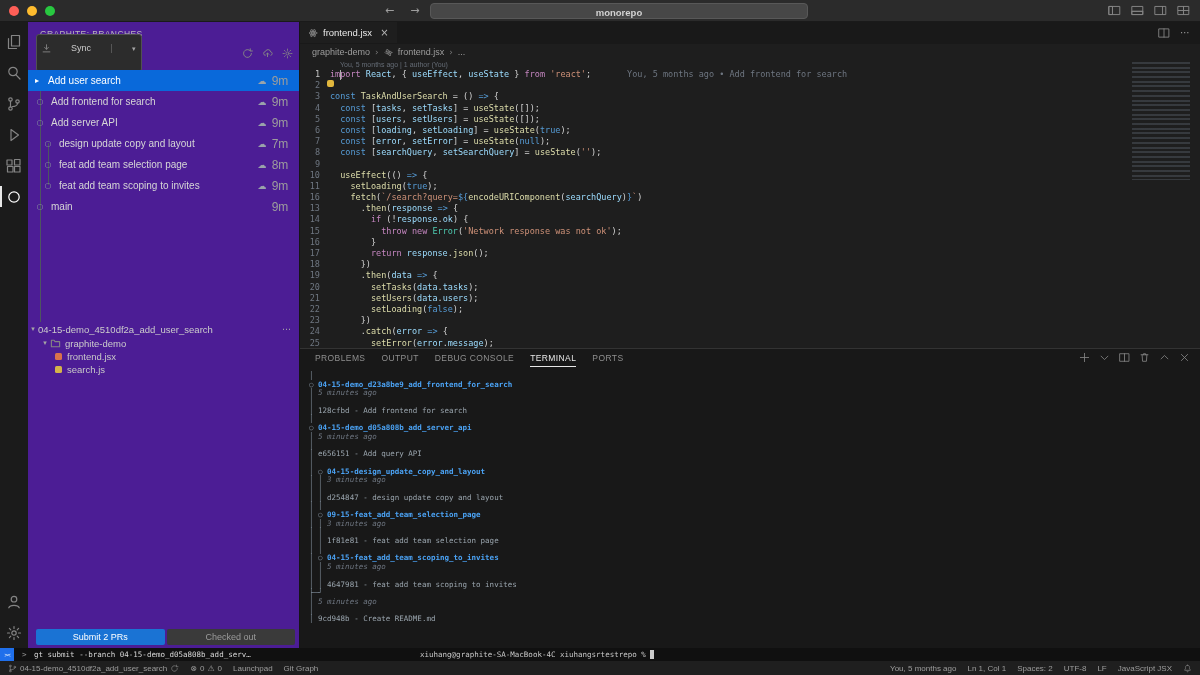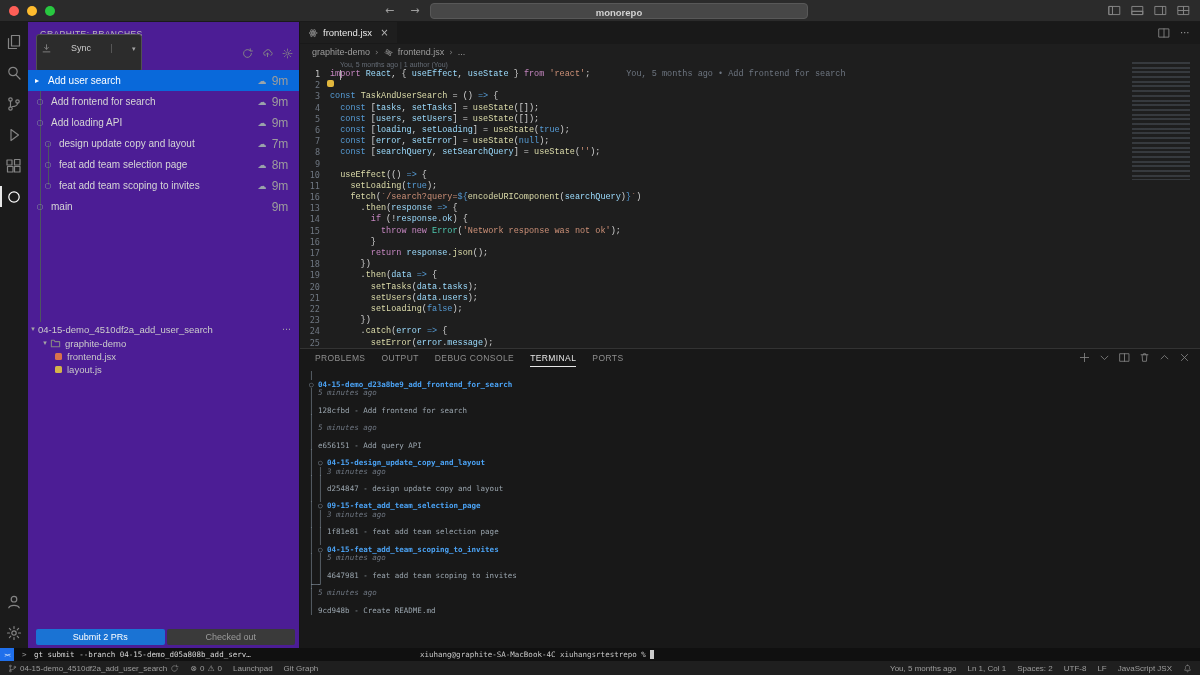--- a/index.html
+++ b/index.html
@@ -70,21 +70,21 @@
   .tab-actions svg{width:12px;height:12px;}
   .tab-more{font-size:10px;}
   .breadcrumb{position:absolute;left:0;top:22px;right:0;height:16px;display:flex;align-items:center;gap:5px;padding-left:12px;font-size:9px;color:#9d9d9d;}
   .breadcrumb svg{width:9px;height:9px;}
   .bc-sep{font-size:9px;color:#7a7a7a;}
   .code{position:absolute;left:0;top:38px;right:0;height:288px;overflow:hidden;}
   .codelens{height:9px;line-height:9px;padding-left:40px;font-size:7px;color:#656c76;}
   .code-line{display:flex;height:11.2px;line-height:11.2px;font-family:"DejaVu Sans Mono",monospace;font-size:8.5px;}
   .ln{width:30px;text-align:right;padding-right:10px;color:#6e7681;flex:none;}
   .code-lines .code-line:first-child .ln{color:#c6c6c6;}
-  .ct{white-space:pre;font-family:Liberation Mono, monospace;}
+  .ct{white-space:pre;}
   .tk-k{color:#c586c0;} .tk-b{color:#569cd6;} .tk-v{color:#9cdcfe;} .tk-f{color:#dcdcaa;}
   .tk-s{color:#ce9178;} .tk-y{color:#4ec9b0;} .tk-p{color:#d4d4d4;}
   .tk-blame{color:#6e7681;padding-left:36px;}
   .bulb{position:absolute;left:27px;top:20px;width:7px;height:7px;border-radius:2px;background:#e2b73d;}
   .cursor{position:absolute;left:40px;top:10px;width:1px;height:10px;background:#aeafad;}
   .minimap{position:absolute;right:10px;top:2px;width:58px;height:118px;opacity:.5;background:repeating-linear-gradient(180deg,rgba(170,190,215,.35) 0 2px,rgba(0,0,0,0) 2px 4.7px);}
   
   .panel{position:absolute;left:0;top:326px;right:0;height:300px;background:#181818;border-top:1px solid #333333;}
   .panel-tabs{position:absolute;left:0;top:0;right:0;height:18px;display:flex;align-items:center;gap:16px;padding-left:15px;}
   .p-tab{font-size:8.5px;letter-spacing:.4px;color:#8f8f8f;height:18px;line-height:18px;}
@@ -269,21 +269,21 @@
         <span class="b-time">9m</span>
       </div>
       <div class="branch-row">
         <span class="b-glyph glyph" style="margin-left: 6px;">○</span>
         <span class="b-label">Add frontend for search</span>
         <span class="b-cloud glyph">☁</span>
         <span class="b-time">9m</span>
       </div>
       <div class="branch-row">
         <span class="b-glyph glyph" style="margin-left: 6px;">○</span>
-        <span class="b-label">Add loading API</span>
+        <span class="b-label">Add server API</span>
         <span class="b-cloud glyph">☁</span>
         <span class="b-time">9m</span>
       </div>
       <div class="branch-row">
         <span class="b-glyph glyph" style="margin-left: 14px;">○</span>
         <span class="b-label">design update copy and layout</span>
         <span class="b-cloud glyph">☁</span>
         <span class="b-time">7m</span>
       </div>
       <div class="branch-row">
@@ -320,21 +320,21 @@
         </span>
       <span>graphite-demo</span>
     </div>
     <div>
         <div class="file-row">
           <span class="f-icon" style="background: rgb(217, 114, 76);"></span>
           <span class="f-name">frontend.jsx</span>
         </div>
         <div class="file-row">
           <span class="f-icon" style="background: rgb(212, 180, 74);"></span>
-          <span class="f-name">layout.js</span>
+          <span class="f-name">search.js</span>
         </div>
       </div>
   </div>
   <div class="sb-buttons">
     <div class="btn btn-primary">Submit 2 PRs</div>
     <div class="btn btn-secondary">Checked out</div>
   </div>
 </div>
 
 <div class="editor-col">
@@ -528,20 +528,21 @@
           </svg>
         </span>
     </div>
     <div class="terminal">
         <div class="t-line"><span class="tm-g">│</span></div>
         <div class="t-line"><span class="tm-g">○ </span><span class="tm-br">04-15-demo_d23a8be9_add_frontend_for_search</span></div>
         <div class="t-line"><span class="tm-g">│ </span><span class="tm-d">5 minutes ago</span></div>
         <div class="t-line"><span class="tm-g">│</span></div>
         <div class="t-line"><span class="tm-g">│ </span><span class="tm-m">128cfbd - Add frontend for search</span></div>
         <div class="t-line"><span class="tm-g">│</span></div>
+        <div class="t-line"><span class="tm-g">○ </span><span class="tm-br">04-15-demo_d05a808b_add_server_api</span></div>
         <div class="t-line"><span class="tm-g">│ </span><span class="tm-d">5 minutes ago</span></div>
         <div class="t-line"><span class="tm-g">│</span></div>
         <div class="t-line"><span class="tm-g">│ </span><span class="tm-m">e656151 - Add query API</span></div>
         <div class="t-line"><span class="tm-g">│</span></div>
         <div class="t-line"><span class="tm-g">│ ○ </span><span class="tm-br">04-15-design_update_copy_and_layout</span></div>
         <div class="t-line"><span class="tm-g">│ │ </span><span class="tm-d">3 minutes ago</span></div>
         <div class="t-line"><span class="tm-g">│ │</span></div>
         <div class="t-line"><span class="tm-g">│ │ </span><span class="tm-m">d254847 - design update copy and layout</span></div>
         <div class="t-line"><span class="tm-g">│ │</span></div>
         <div class="t-line"><span class="tm-g">│ ○ </span><span class="tm-br">09-15-feat_add_team_selection_page</span></div>

